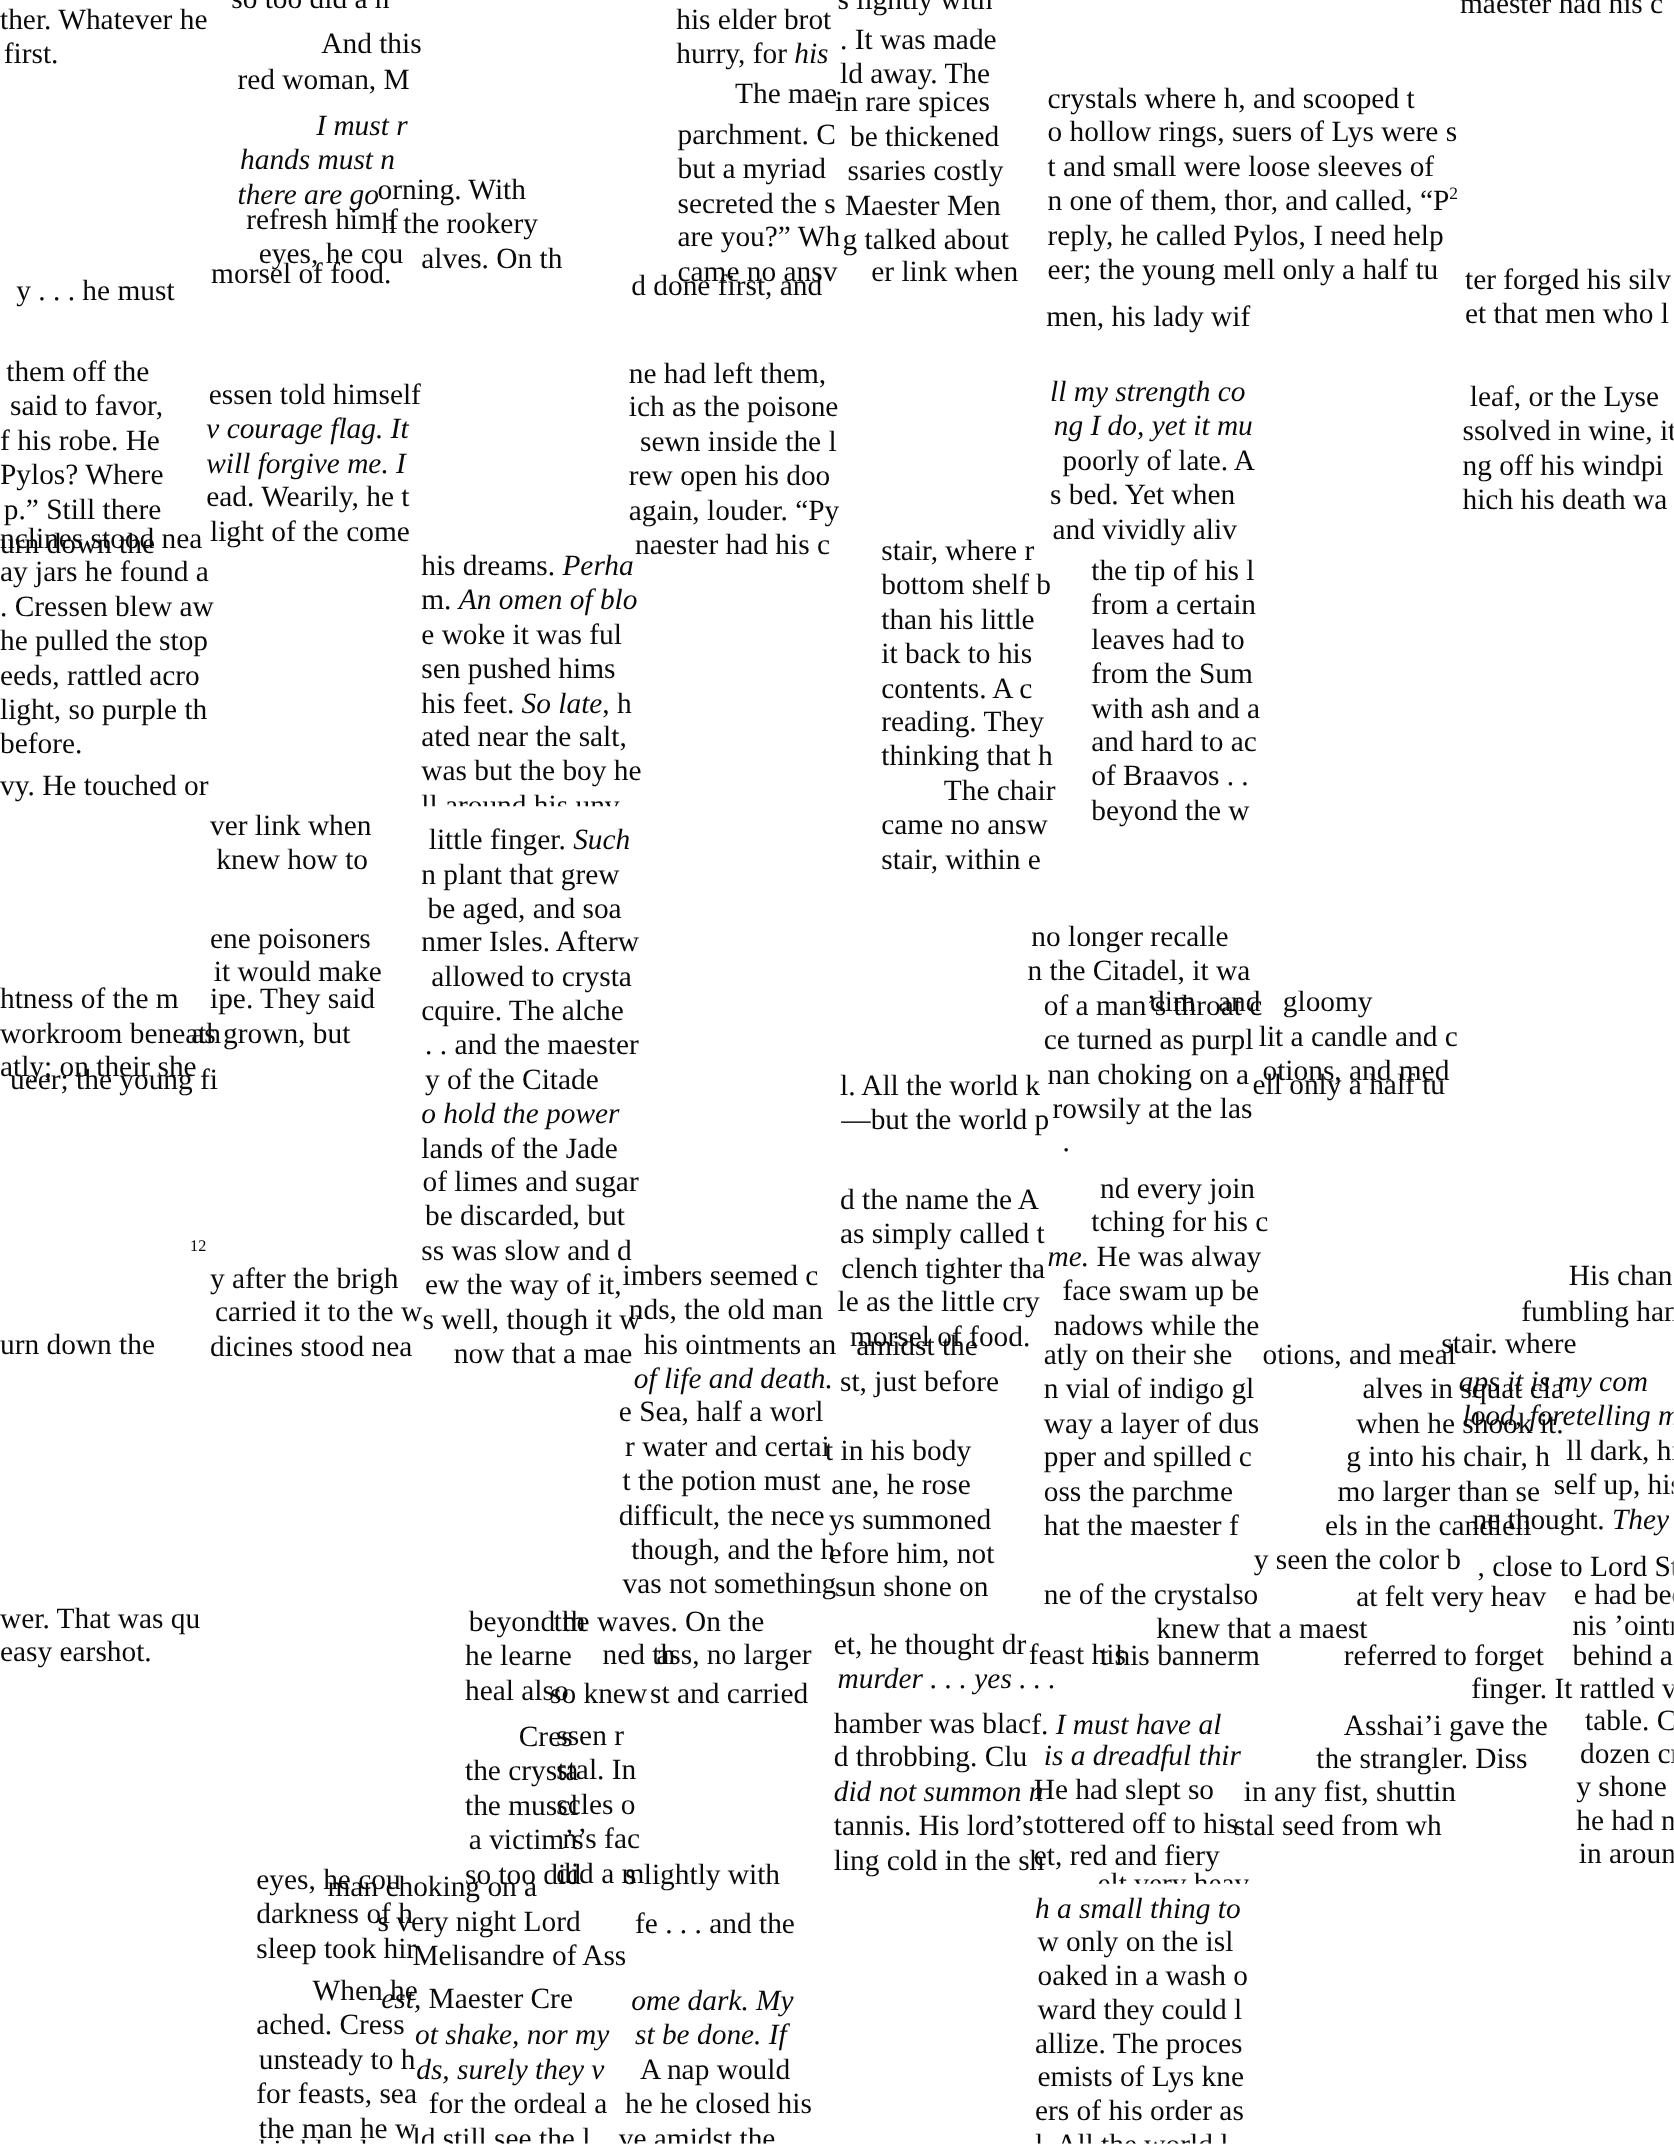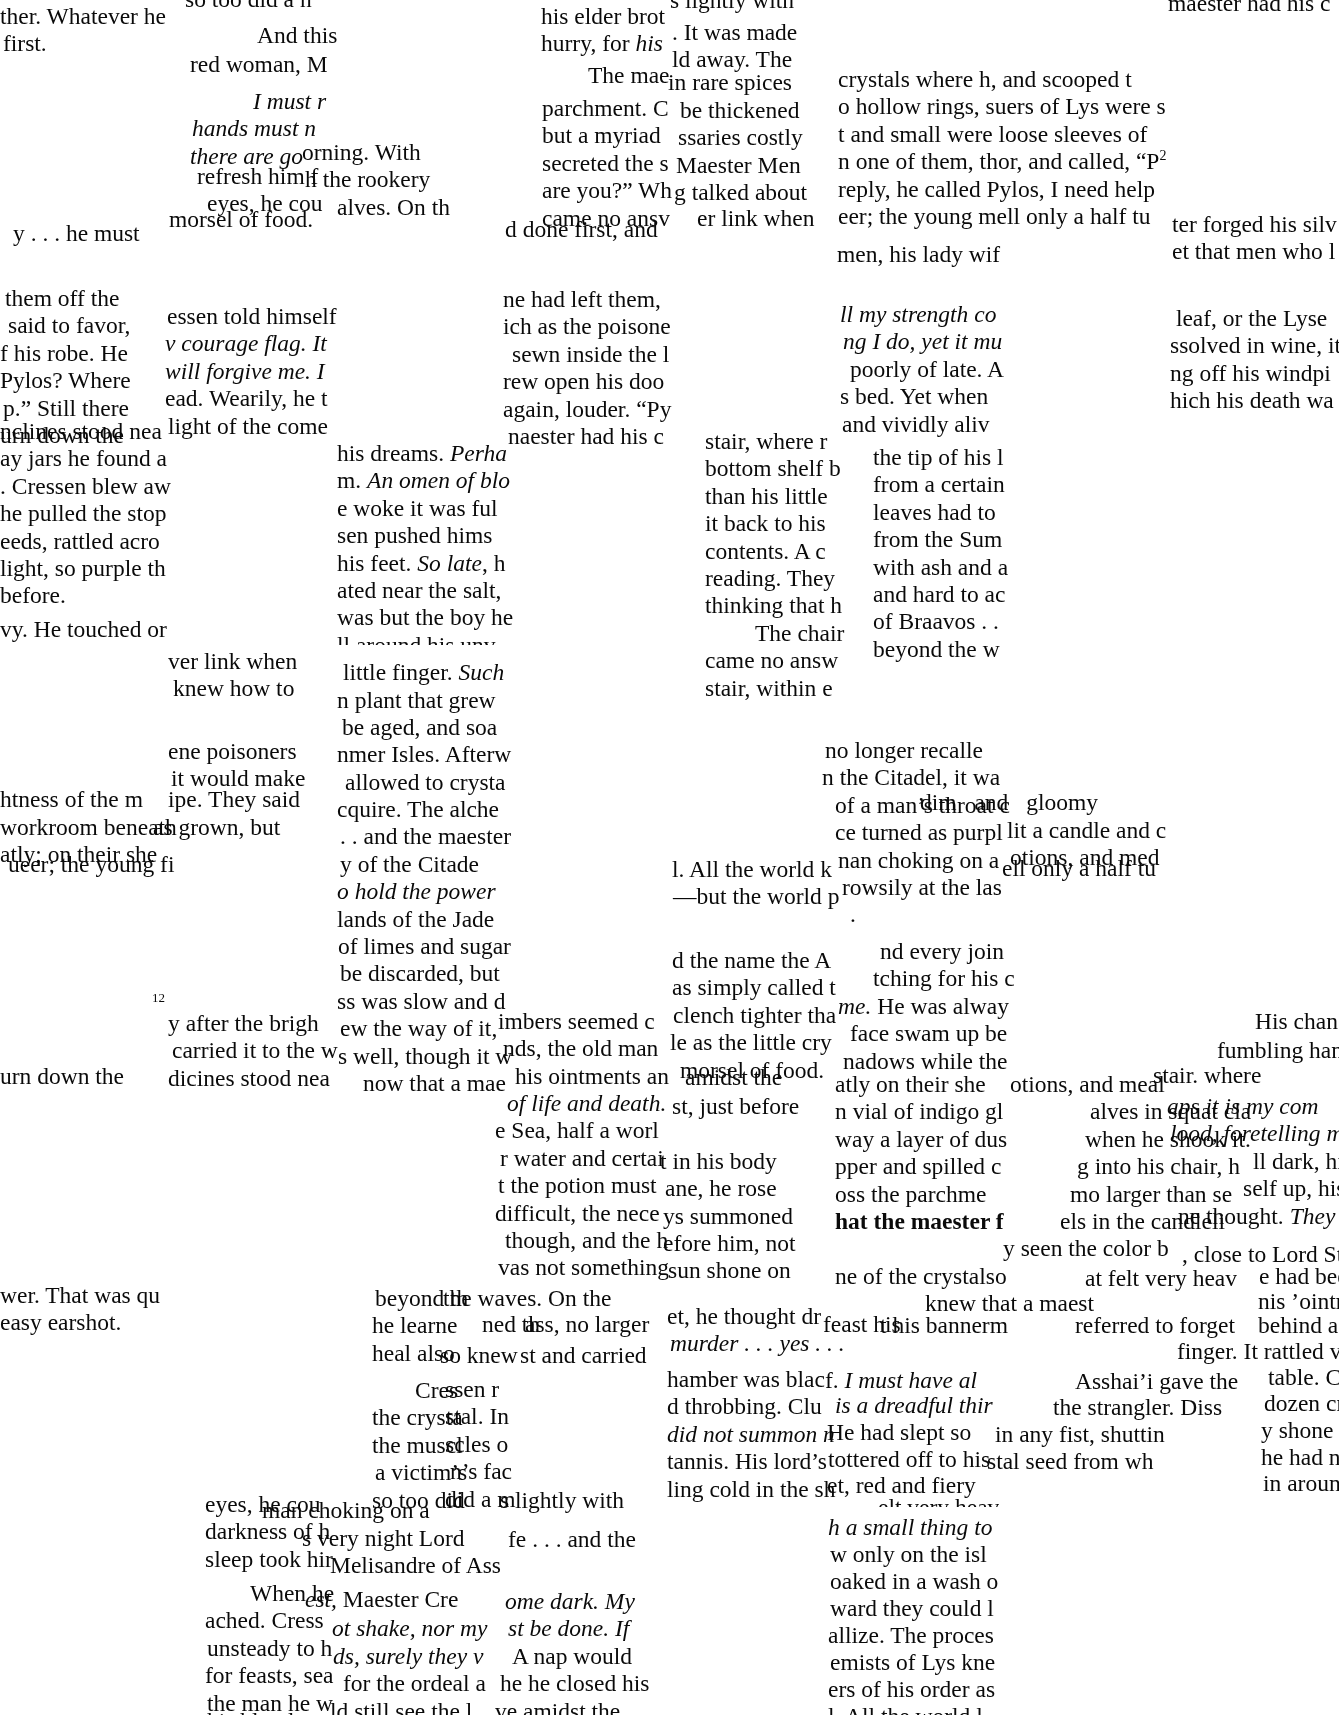--- a/index.html
+++ b/index.html
@@ -289,21 +289,21 @@
     </div>
     <div class="frag" style="left: 685px; top: 1064px;">
       <div class="ln" style="height: 27.4px; line-height: 27.4px;"><span class="run"><span>amidst the</span></span></div>
     </div>
     <div class="frag" style="left: 835px; top: 1071px;">
       <div class="ln" style="height: 27.4px; line-height: 27.4px;"><span class="run"><span>atly on their she</span></span></div>
       <div class="ln" style="height: 27.4px; line-height: 27.4px;"><span class="run"><span>n vial of indigo gl</span></span></div>
       <div class="ln" style="height: 27.4px; line-height: 27.4px;"><span class="run"><span>way a layer of dus</span></span></div>
       <div class="ln" style="height: 27.4px; line-height: 27.4px;"><span class="run"><span>pper and spilled c</span></span></div>
       <div class="ln" style="height: 27.4px; line-height: 27.4px;"><span class="run"><span>oss the parchme</span></span></div>
-      <div class="ln" style="height: 27.4px; line-height: 27.4px; font-weight: bold;"><span class="run"><span>hat the maester f</span></span></div>
+      <div class="ln" style="height: 27.4px; line-height: 27.4px;"><span class="run"><span>hat the maester f</span></span></div>
       <div class="ln" style="height: 27.4px; line-height: 27.4px;"><span class="run" style="margin-left: 168px;"><span>y seen the color b</span></span></div>
       <div class="ln" style="height: 27.4px; line-height: 27.4px;"><span class="run"><span>ne of the crystalso</span></span></div>
     </div>
     <div class="frag" style="left: 1010px; top: 1071px;">
       <div class="ln" style="height: 27.4px; line-height: 27.4px;"><span class="run"><span>otions, and meal</span></span></div>
       <div class="ln" style="height: 27.4px; line-height: 27.4px;"><span class="run" style="margin-left: 80px;"><span>alves in squat cla</span></span></div>
       <div class="ln" style="height: 27.4px; line-height: 27.4px;"><span class="run" style="margin-left: 75px;"><span>when he shook it.</span></span></div>
       <div class="ln" style="height: 27.4px; line-height: 27.4px;"><span class="run" style="margin-left: 67px;"><span>g into his chair, h</span></span></div>
       <div class="ln" style="height: 27.4px; line-height: 27.4px;"><span class="run" style="margin-left: 60px;"><span>mo larger than se</span></span></div>
       <div class="ln" style="height: 27.4px; line-height: 27.4px;"><span class="run" style="margin-left: 50px;"><span>els in the candleli</span></span></div>

